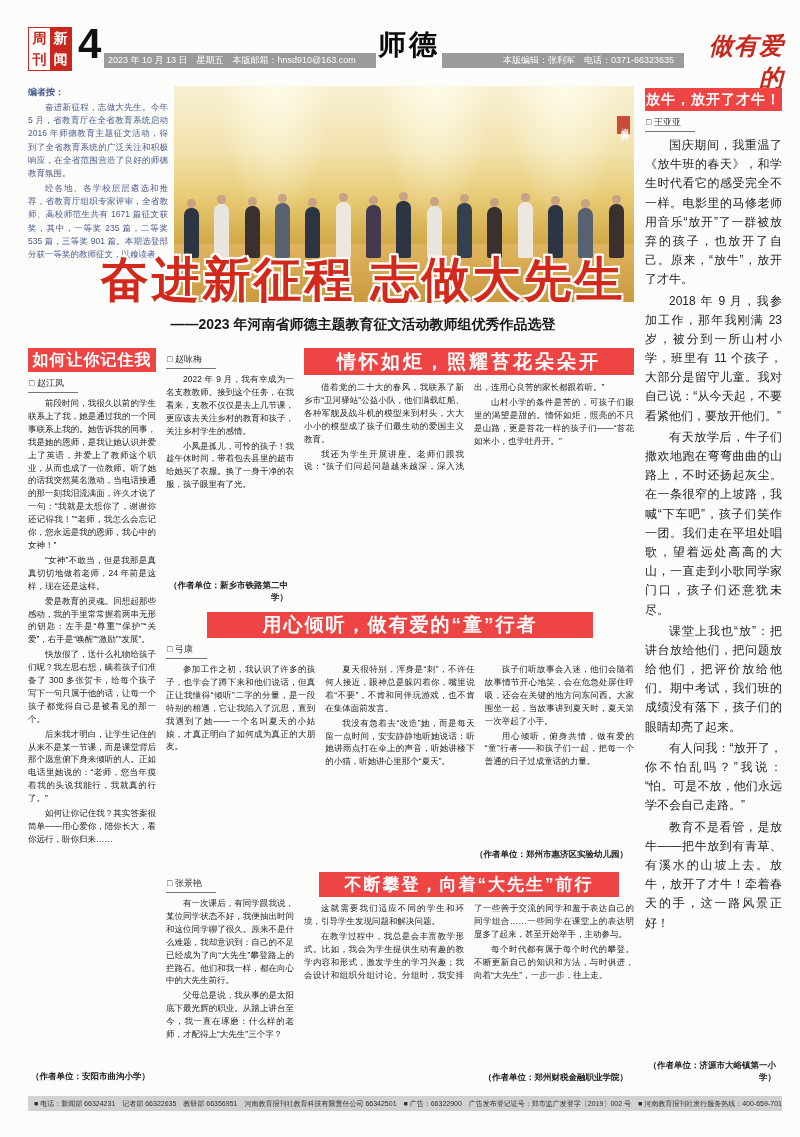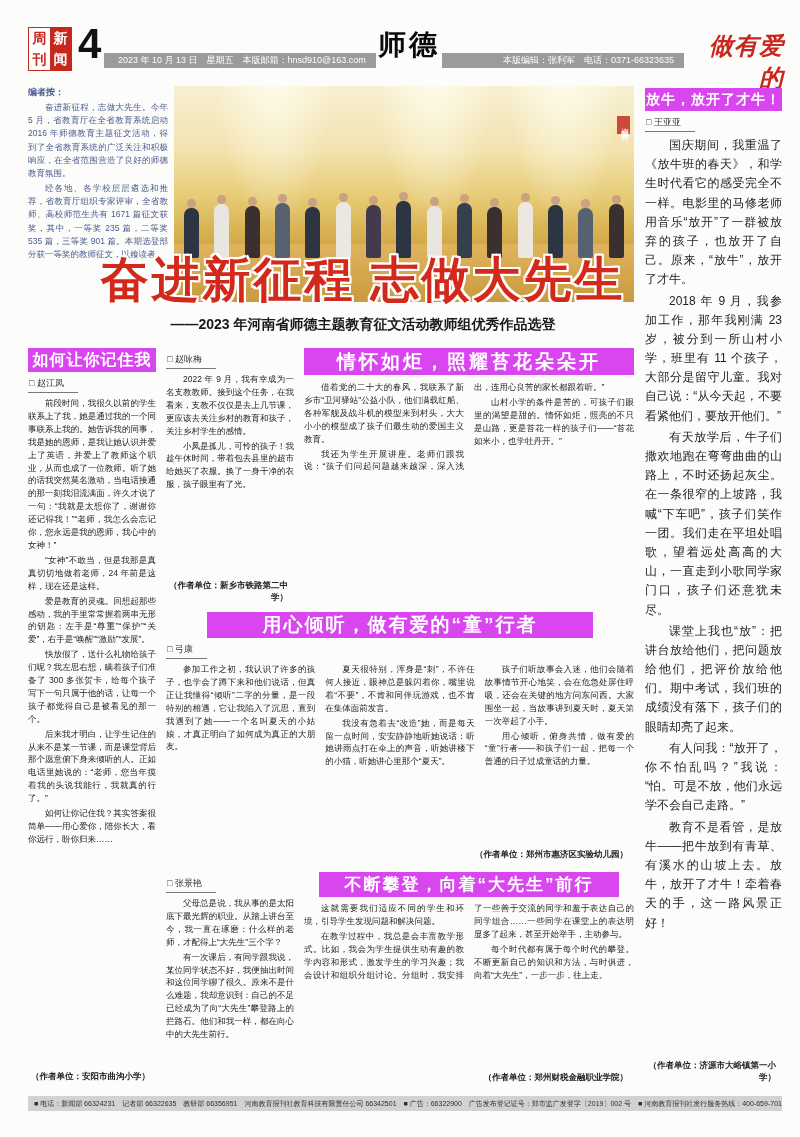--- a/index.html
+++ b/index.html
@@ -11,21 +11,21 @@
   .logo { position:absolute; left:28px; top:27px; width:44px; height:44px;
           display:grid; grid-template-columns:1fr 1fr; grid-template-rows:1fr 1fr;
           border:1px solid #c8271d; }
   .logo span { display:flex; align-items:center; justify-content:center;
                font-size:14px; font-weight:bold; }
   .logo .outl { color:#c8271d; background:#fff; }
   .logo .fill { color:#fff; background:#c8271d; }
   .page-number { position:absolute; left:78px; top:20px; font-size:42px; font-weight:bold; color:#111; }
   .bar { position:absolute; top:53px; height:15px; background:#9b9b9b; color:#fff;
          font-size:9px; line-height:15px; white-space:nowrap; overflow:hidden; }
-  .bar-left  { left:104px; width:272px; padding-left:14px; }
+  .bar-left  { left:104px; width:272px; padding-left:4px; }
   .bar-right { left:442px; width:242px; text-align:right; padding-right:10px; }
   .section-title { position:absolute; left:378px; top:26px; width:62px; text-align:center;
                    font-size:28px; font-weight:bold; letter-spacing:3px; color:#0a0a0a; }
   .paper-name { position:absolute; left:688px; top:30px; width:96px; text-align:right;
                 font-size:24px; font-weight:bold; font-style:italic; color:#c8271d;
                 font-family:"Liberation Serif","DejaVu Serif",serif; letter-spacing:1px; }
 
   
   .editor-note { position:absolute; left:28px; top:86px; width:140px; height:250px;
                  overflow:hidden; color:#4a5a8e; }
@@ -51,21 +51,21 @@
   
   .headline { position:absolute; left:80px; top:248px; width:566px; text-align:center;
               font-size:48px; font-weight:bold; letter-spacing:3px; white-space:nowrap; color:#d2291b;
               font-family:"Liberation Serif","DejaVu Serif",serif;
               text-shadow:-2px -2px 0 #fff,2px -2px 0 #fff,-2px 2px 0 #fff,2px 2px 0 #fff,
                           0 -2px 0 #fff,0 2px 0 #fff,-2px 0 0 #fff,2px 0 0 #fff; }
   .subtitle { position:absolute; left:80px; top:316px; width:566px; text-align:center;
               font-size:14px; font-weight:bold; color:#191919; }
 
   
-  .banner { background:#d946ef; color:#fff; font-weight:bold; text-align:center;
+  .banner { background:#ef4444; color:#fff; font-weight:bold; text-align:center;
             display:flex; align-items:center; justify-content:center; }
   .byline { font-size:9px; color:#333; border-bottom:1px solid #777; width:fit-content;
             padding:0 14px 2px 1px; margin:5px 0 4px; }
   .para { font-size:8.5px; line-height:1.52; color:#232323; text-align:justify;
           text-indent:2em; margin-bottom:2px; }
   .credit { font-size:8.5px; font-weight:bold; color:#222; text-align:right; padding-right:6px; margin-top:4px; }
   .flow { overflow:hidden; }
 
   
   .art1 { position:absolute; left:28px; top:348px; width:128px; height:735px;
@@ -205,22 +205,22 @@
         <p class="para">孩子们听故事会入迷，他们会随着故事情节开心地笑，会在危急处屏住呼吸，还会在关键的地方问东问西。大家围坐一起，当故事讲到夏天时，夏天第一次举起了小手。</p>
         <p class="para">用心倾听，俯身共情，做有爱的“童”行者——和孩子们一起，把每一个普通的日子过成童话的力量。</p>
       </div>
     <div class="credit">（作者单位：郑州市惠济区实验幼儿园）</div>
   </article>
 
   <article class="art4">
     <div class="a4-col1">
       <div class="byline">□ 张景艳</div>
       <div class="flow">
+          <p class="para">有一次课后，有同学跟我说，某位同学状态不好，我便抽出时间和这位同学聊了很久。原来不是什么难题，我却意识到：自己的不足已经成为了向“大先生”攀登路上的拦路石。他们和我一样，都在向心中的大先生前行。</p>
           <p class="para">父母总是说，我从事的是太阳底下最光辉的职业。从踏上讲台至今，我一直在琢磨：什么样的老师，才配得上“大先生”三个字？</p>
-          <p class="para">有一次课后，有同学跟我说，某位同学状态不好，我便抽出时间和这位同学聊了很久。原来不是什么难题，我却意识到：自己的不足已经成为了向“大先生”攀登路上的拦路石。他们和我一样，都在向心中的大先生前行。</p>
         </div>
     </div>
     <div class="a4-right">
       <div class="banner">不断攀登，向着“大先生”前行</div>
       <div class="twocol flow">
           <p class="para">这就需要我们适应不同的学生和环境，引导学生发现问题和解决问题。</p>
           <p class="para">在教学过程中，我总是会丰富教学形式。比如，我会为学生提供生动有趣的教学内容和形式，激发学生的学习兴趣；我会设计和组织分组讨论。分组时，我安排了一些善于交流的同学和羞于表达自己的同学组合……一些同学在课堂上的表达明显多了起来，甚至开始举手，主动参与。</p>
           <p class="para">每个时代都有属于每个时代的攀登。不断更新自己的知识和方法，与时俱进，向着“大先生”，一步一步，往上走。</p>
         </div>
       <div class="credit">（作者单位：郑州财税金融职业学院）</div>

